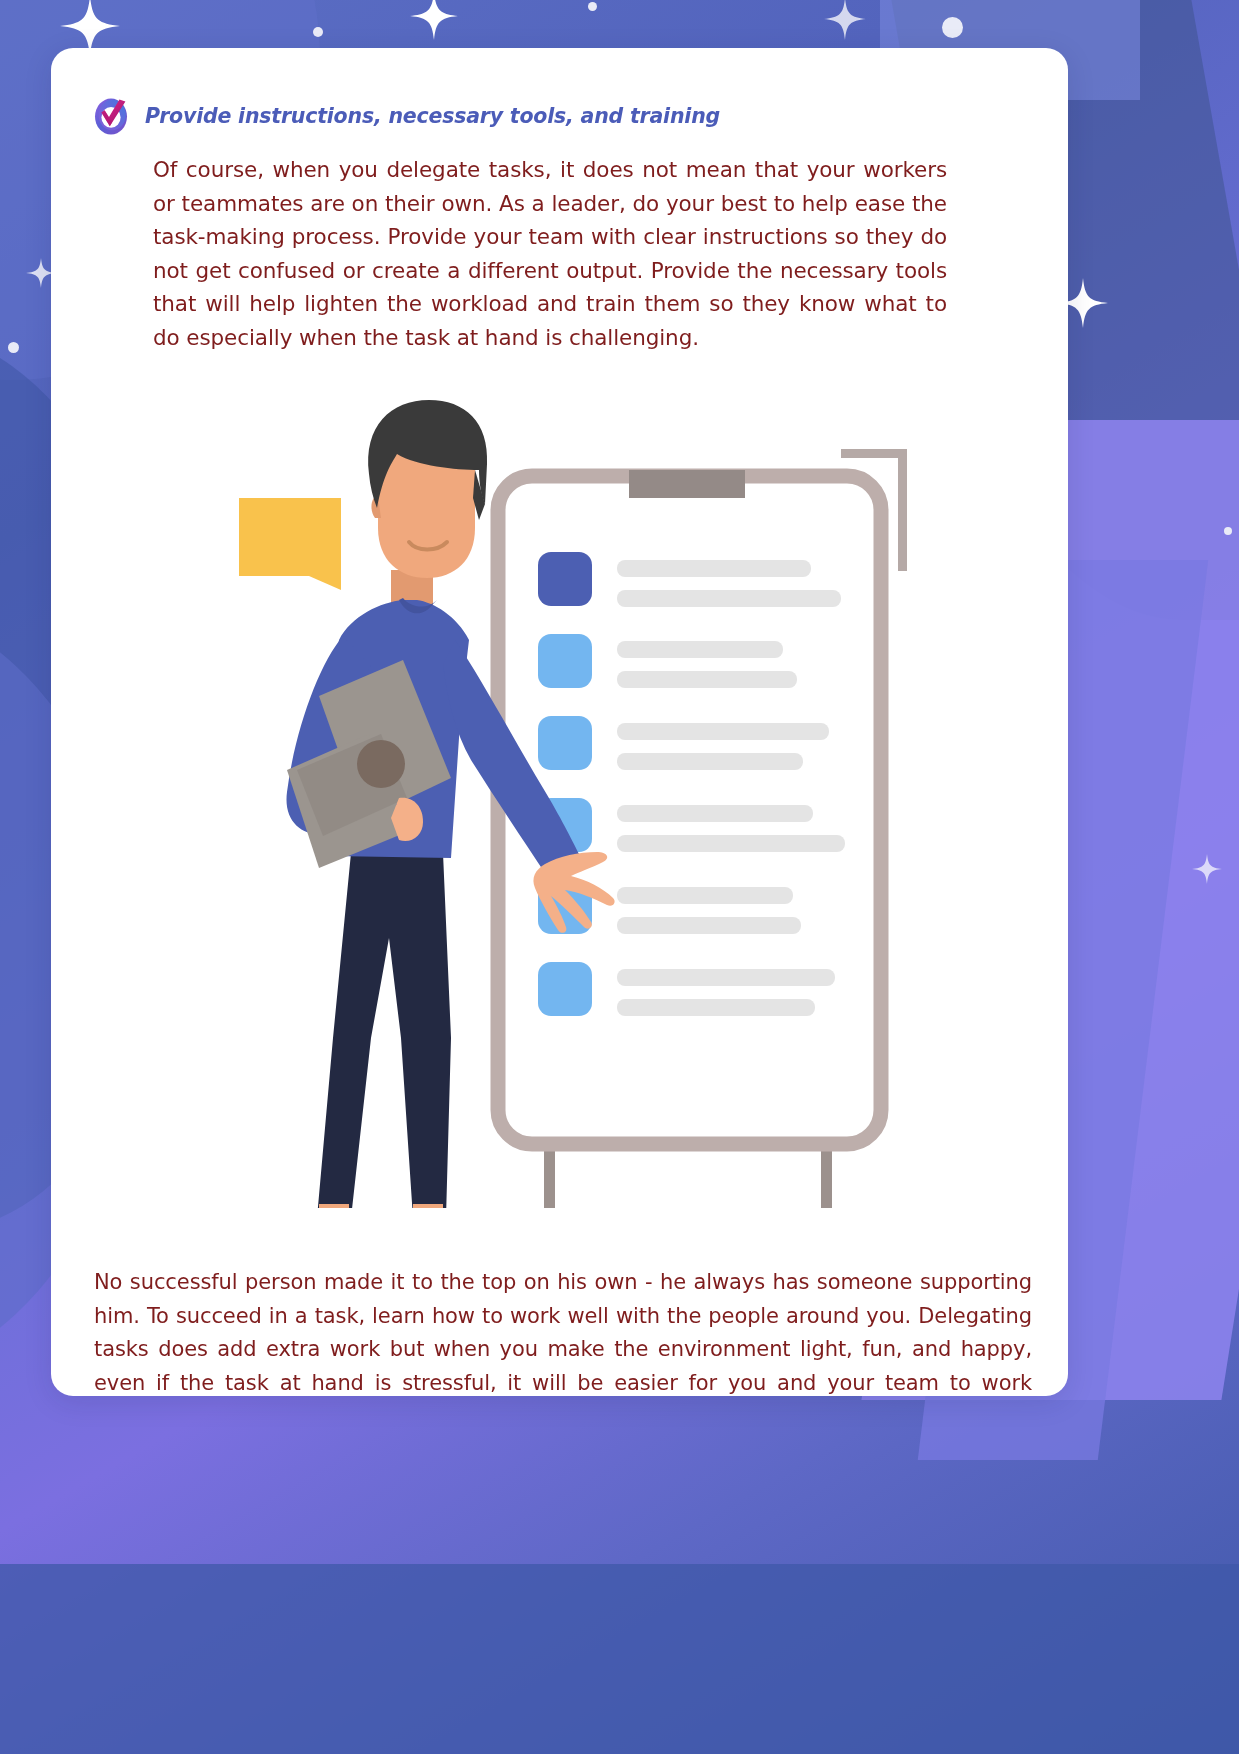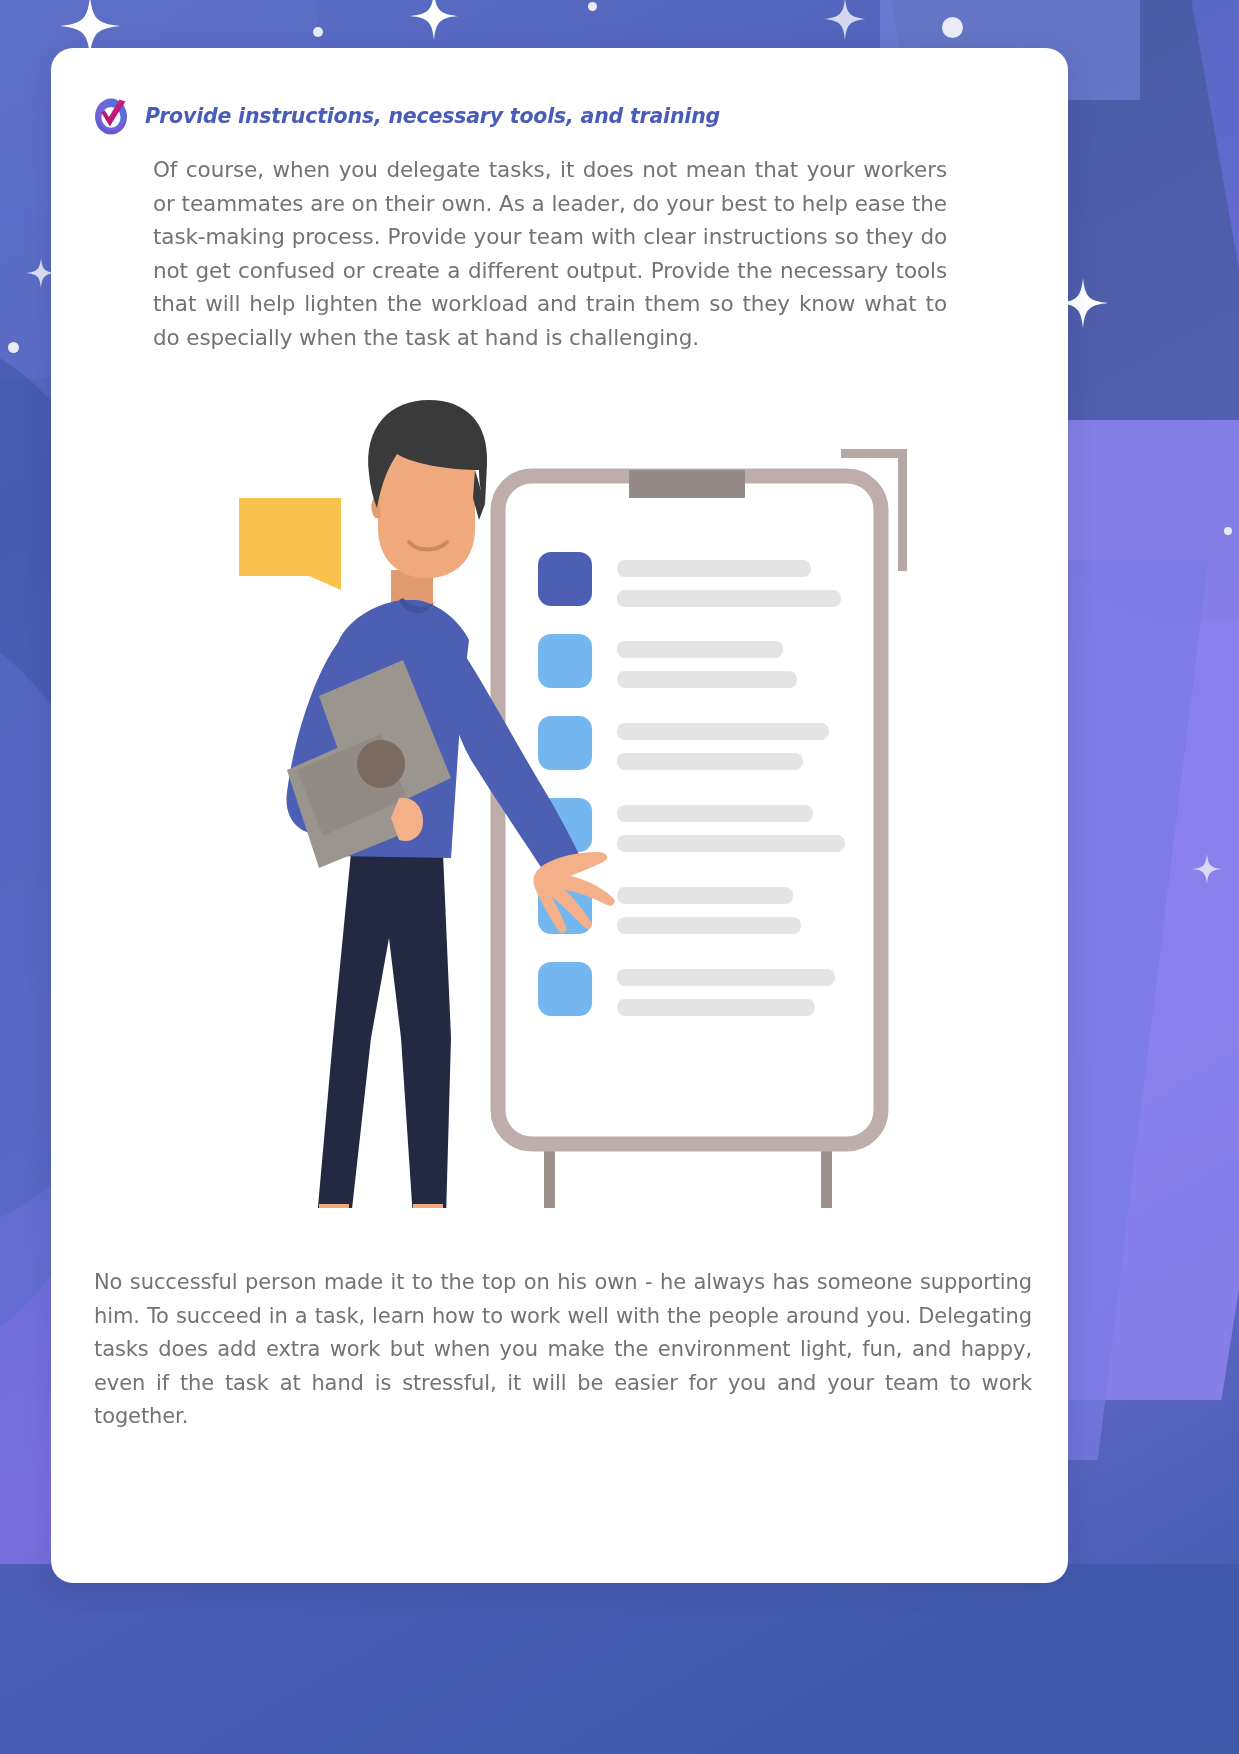--- a/index.html
+++ b/index.html
@@ -95,21 +95,21 @@
     border-radius: 50%;
     background: #e9ebf7;
   }
 
   
   #card {
     position: absolute;
     left: 51px;
     top: 48px;
     width: 1017px;
-    height: 1535px;
+    height: 1348px;
     background: #ffffff;
     border-radius: 22px;
     box-shadow: 0 6px 28px rgba(25,30,80,.13);
     overflow: hidden;
   }
 
   
   .header-row {
     position: absolute;
     left: 40px;
@@ -128,21 +128,21 @@
     color: #4b5cb8;
     white-space: nowrap;
   }
 
   
   .para {
     position: absolute;
     font-family: "DejaVu Sans", sans-serif;
     font-size: 21.5px;
     line-height: 33.5px;
-    color: #737373;
+    color: #7f1d1d;
     text-align: justify;
     letter-spacing: -0.1px;
   }
   .para-top {
     left: 102px;
     top: 105px;
     width: 794px;
   }
   .para-bottom {
     left: 43px;

